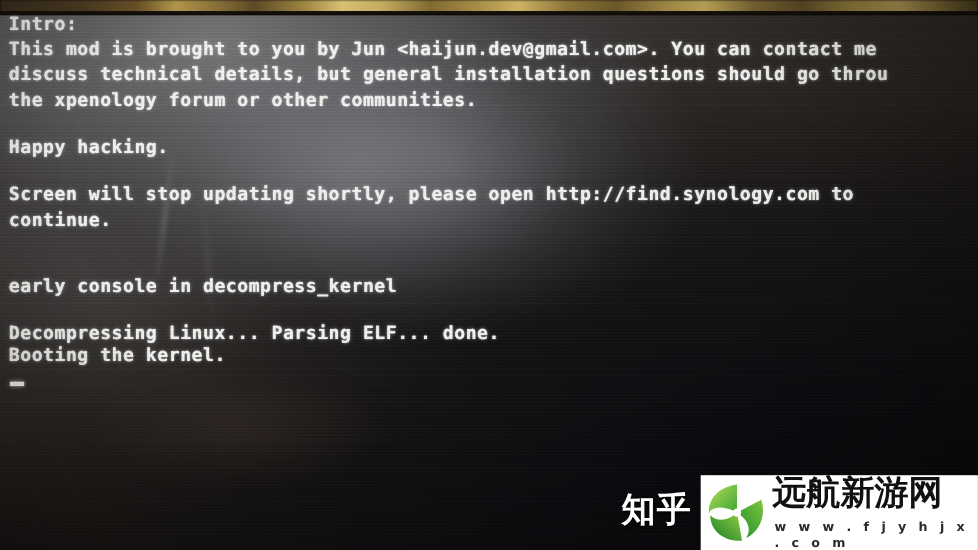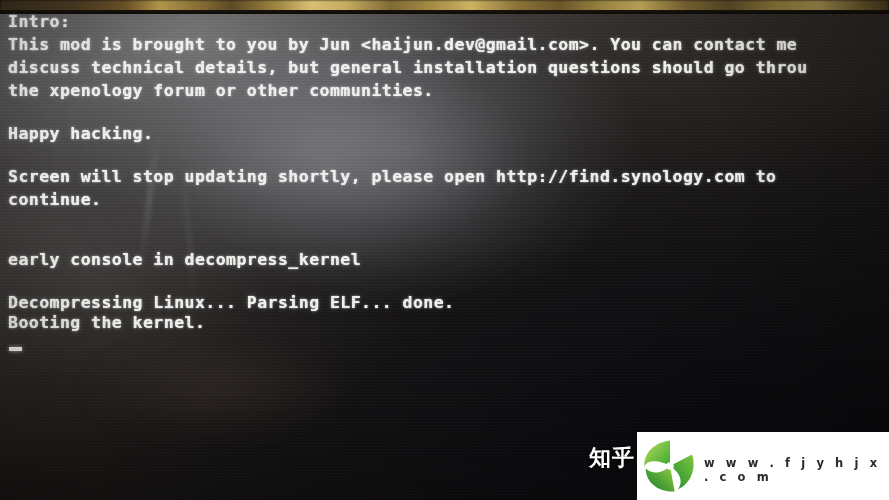--- a/index.html
+++ b/index.html
@@ -193,24 +193,24 @@
       rgba(255,255,255,0.016) 0px,
       rgba(255,255,255,0.016) 1px,
       rgba(0,0,0,0.028) 1px,
       rgba(0,0,0,0.028) 3px);
     pointer-events: none;
   }
 
   
   .zhihu-mark {
     position: absolute;
-    left: 589px;
+    left: 565px;
     top: 443px;
     font-family: "DejaVu Sans", sans-serif;
-    font-size: 22px;
+    font-size: 31px;
     font-weight: 700;
     color: #ffffff;
     letter-spacing: 1px;
     text-shadow: 0 1px 3px rgba(0,0,0,0.8);
   }
 
   .site-logo {
     position: absolute;
     left: 637px;
     top: 432px;
@@ -301,17 +301,18 @@
           <stop offset="100%" stop-color="#157d26"></stop>
         </linearGradient>
       </defs>
       <path d="M50 8 C74 14 92 30 92 50 C92 44 72 46 58 52 L50 50 Z" fill="none"></path>
       <path d="M50 50 L50 6 C20 10 4 30 6 52 C8 40 30 38 50 50 Z" fill="url(#lg1)"></path>
       <path d="M50 50 L88 30 C96 54 86 80 64 90 C74 76 66 60 50 50 Z" fill="url(#lg2)"></path>
       <path d="M50 50 L58 94 C30 96 8 78 8 54 C20 66 38 62 50 50 Z" fill="url(#lg3)"></path>
       <circle cx="50" cy="50" r="6.5" fill="#ffffff"></circle>
     </svg>
     <div class="logo-text-wrap">
+      <div class="logo-cn">远航新游网</div>
       <div class="logo-url">w w w . f j y h j x . c o m</div>
     </div>
   </div>
 
 </div>
 
 </body></html>

